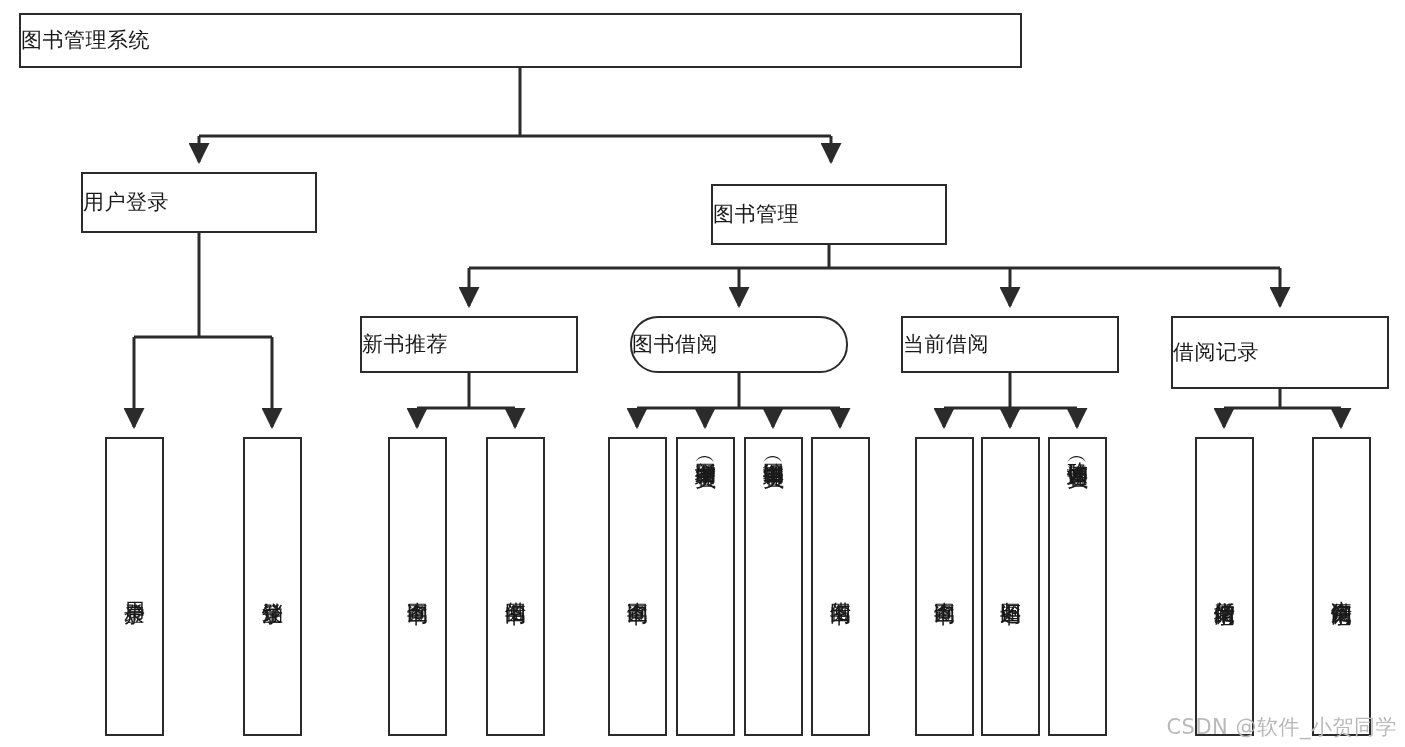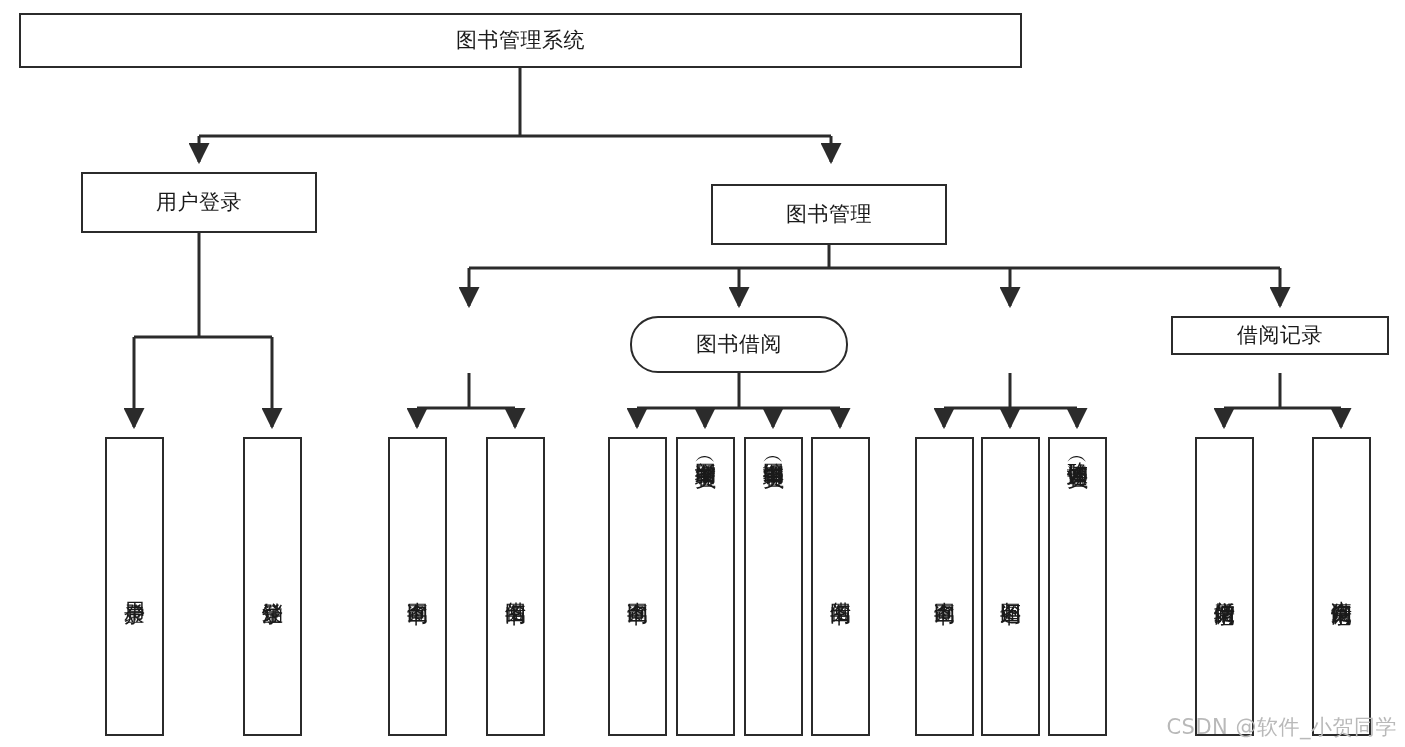--- a/index.html
+++ b/index.html
@@ -27,21 +27,21 @@
     height: 747px;
     pointer-events: none;
   }
   .node {
     position: absolute;
     box-sizing: border-box;
     background: #ffffff;
     border: 2px solid #2b2b2b;
     display: flex;
     align-items: center;
-    justify-content: center;
+    justify-content: flex-start;
     color: #1a1a1a;
   }
   .node-label {
     display: block;
     text-align: center;
     line-height: 1.18;
     letter-spacing: 0.5px;
     color: #1a1a1a;
   }
   .node.horizontal .node-label {
@@ -137,24 +137,30 @@
     <span class="node-label">图书管理系统</span>
   </div>
 
   <div class="node horizontal" style="left:81px; top:172px; width:236px; height:61px;">
     <span class="node-label">用户登录</span>
   </div>
   <div class="node horizontal" style="left:711px; top:184px; width:236px; height:61px;">
     <span class="node-label">图书管理</span>
   </div>
 
+  <div class="node horizontal" style="left:360px; top:316px; width:218px; height:57px;">
+    <span class="node-label">新书推荐</span>
+  </div>
   <div class="node horizontal" style="left:630px; top:316px; width:218px; height:57px;border-radius:28px;">
     <span class="node-label">图书借阅</span>
   </div>
-  <div class="node horizontal" style="left:1171px; top:316px; width:218px; height:39px;">
+  <div class="node horizontal" style="left:901px; top:316px; width:218px; height:57px;">
+    <span class="node-label">当前借阅</span>
+  </div>
+  <div class="node horizontal" style="left:1171px; top:316px; width:218px; height:73px;">
     <span class="node-label">借阅记录</span>
   </div>
 
   <div class="node vertical centered" style="left:105px; top:437px; width:59px; height:299px;">
     <span class="node-label">用户登录</span>
   </div>
   <div class="node vertical centered" style="left:243px; top:437px; width:59px; height:299px;">
     <span class="node-label">注销登录</span>
   </div>
 

